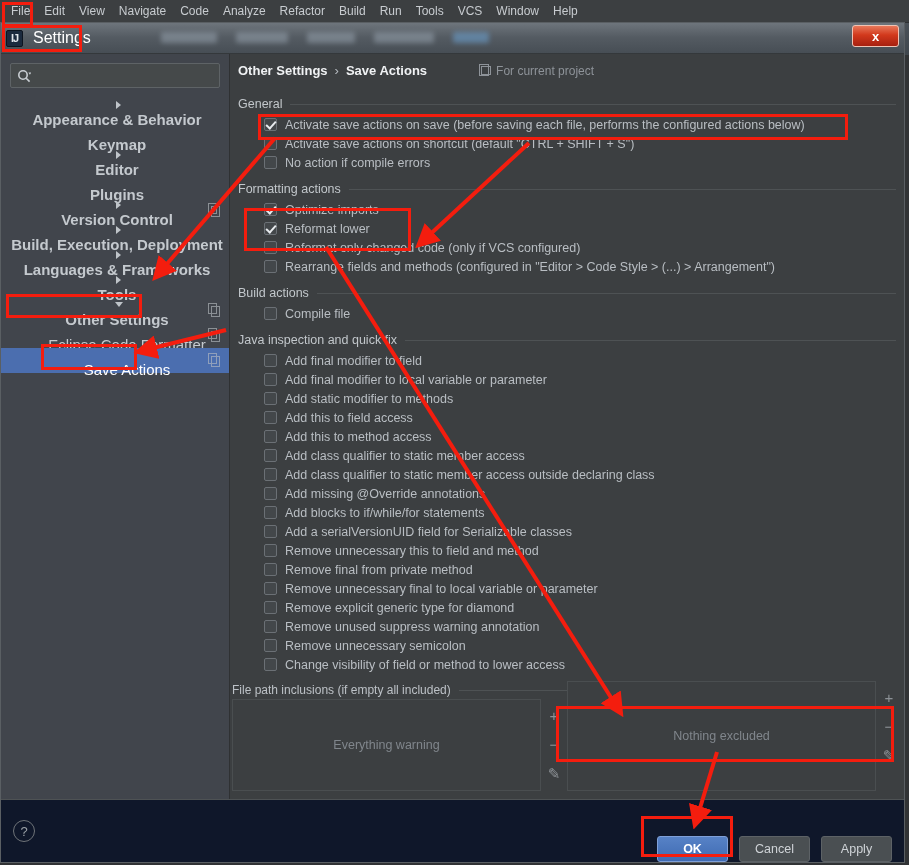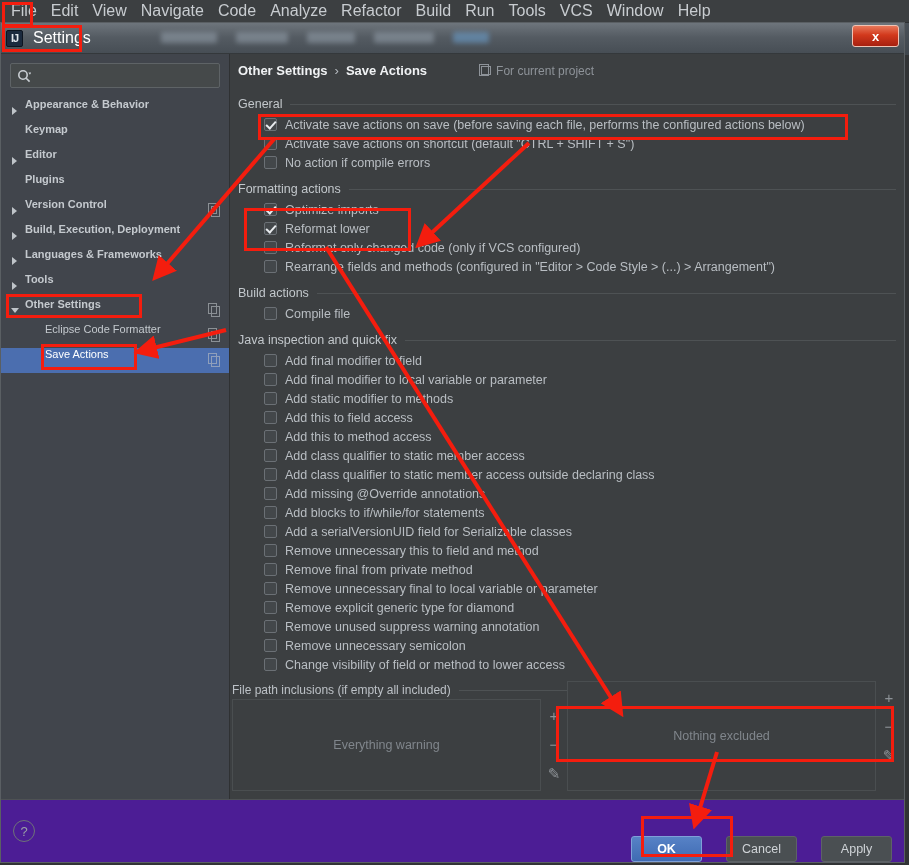--- a/index.html
+++ b/index.html
@@ -12,42 +12,42 @@
   }
   #root { position: relative; width: 909px; height: 865px; }
 
   
   .ide-menubar {
     position: absolute; left: 0; top: 0; width: 909px; height: 23px;
     background: #3c3f41; border-bottom: 1px solid #2f3133;
     display: flex; align-items: center; padding-left: 4px;
   }
   .ide-menu-item {
-    font-size: 16px; color: #c8ccd0; padding: 3px 7px; white-space: nowrap;
+    font-size: 12px; color: #c8ccd0; padding: 3px 7px; white-space: nowrap;
   }
 
   .ide-toolbar {
     position: absolute; left: 0; top: 23px; width: 909px; height: 32px;
     background: linear-gradient(#4a5158, #3f464d);
   }
   .ide-toolbar-blur {
     position: absolute; top: 9px; left: 120px; display: flex; gap: 16px;
     filter: blur(2.6px); opacity: .55;
   }
   .blurchip { height: 11px; border-radius: 2px; background: #9aa6b2; }
 
   .ide-body-strip {
     position: absolute; left: 0; top: 55px; width: 909px; height: 810px;
     background: #313335;
   }
 
   
   .dialog {
     position: absolute; left: 0; top: 22px; width: 905px; height: 841px;
-    background: #4c1d95;
+    background: #0f172a;
     border: 1px solid #5a5f63;
     display: flex; flex-direction: column;
   }
   .titlebar {
     height: 31px; flex: 0 0 31px; position: relative;
     background: linear-gradient(#6e757c, #545b62 48%, #474e55);
     border-bottom: 1px solid #34383b;
     display: flex; align-items: center;
   }
   .title-icon {
@@ -87,22 +87,22 @@
     border-radius: 2px; display: flex; align-items: center; padding: 0 6px;
   }
   .search-box svg { flex: 0 0 auto; }
   .search-input {
     flex: 1 1 auto; background: transparent; border: 0; outline: none;
     color: #d6d9dc; font-size: 12px; font-family: "Liberation Sans", sans-serif;
     margin-left: 5px; min-width: 0;
   }
   .tree { flex: 1 1 auto; overflow: hidden; }
   .tree-row {
-    height: 25px; display: flex; 
-    font-size: 11px; color: #c4c9ce; position: relative;
+    height: 25px; display: flex; align-items: center;
+    font-size: 15px; color: #c4c9ce; position: relative; flex-direction: column;
   }
   .tree-row.selected { background: #4b6eaf; color: #ffffff; }
   .tree-arrow {
     width: 13px; flex: 0 0 13px; margin-left: 7px;
     display: flex; align-items: center; justify-content: center;
   }
   .tri-right {
     width: 0; height: 0; border-left: 5px solid #bfc4c9;
     border-top: 4px solid transparent; border-bottom: 4px solid transparent;
   }
@@ -183,21 +183,21 @@
   
   .footer {
     flex: 0 0 48px; border-top: 1px solid #4e5254;
     display: flex; align-items: center; padding: 0 12px; position: relative;
   }
   .help-btn {
     width: 22px; height: 22px; border-radius: 50%;
     border: 1px solid #6e7378; color: #9aa0a6;
     font-size: 13px; display: flex; align-items: center; justify-content: center;
   }
-  .btns { margin-left: auto; display: flex; gap: 24px; margin-top: 36px; }
+  .btns { margin-left: auto; display: flex; gap: 11px; margin-top: 36px; }
   .btn {
     min-width: 71px; height: 26px; padding: 0 13px; border-radius: 3px;
     font-size: 12.5px; display: flex; align-items: center; justify-content: center;
     border: 1px solid #5d6266; background: #4a4f52; color: #cfd3d7;
   }
   .btn.primary {
     background: linear-gradient(#5782c6, #3f6bb3); border: 1px solid #7fa0d8;
     color: #ffffff; font-weight: bold;
   }
 

